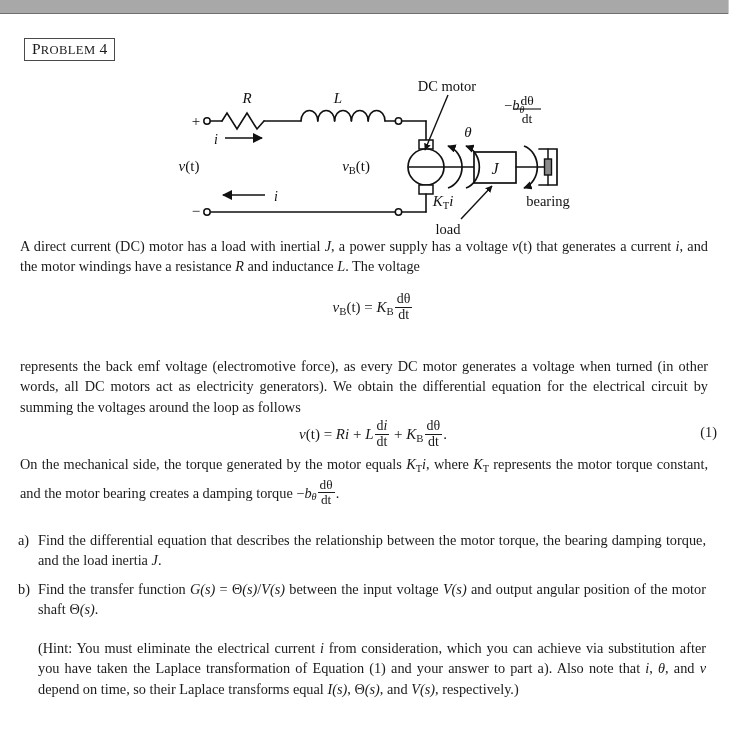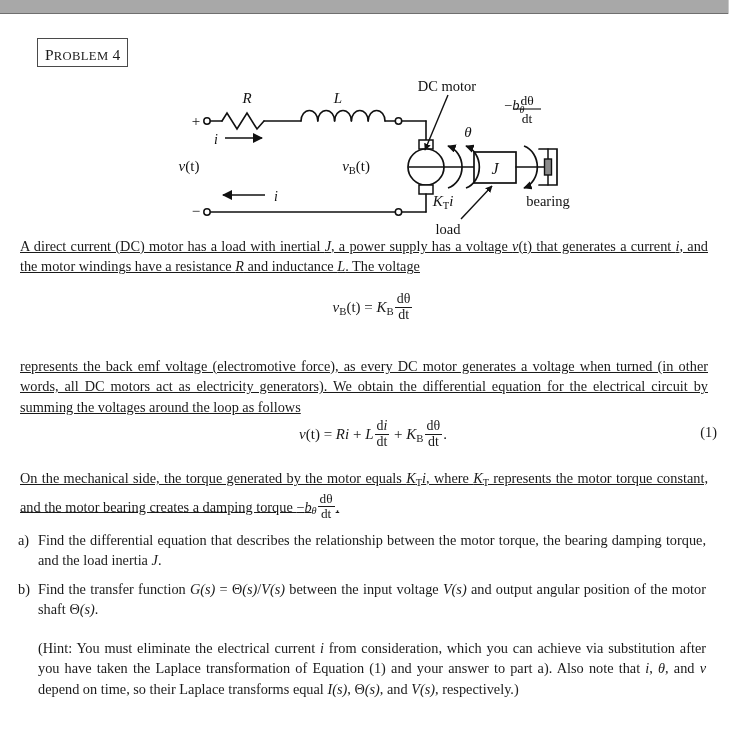--- a/index.html
+++ b/index.html
@@ -42,26 +42,25 @@
     height: 724px;
     background: #ffffff;
   }
 
   
   #problem-badge {
     position: absolute;
     left: 24px;
     top: 24px;
     border: 1px solid #4a4a4a;
-    padding: 8px 7px 3px 7px;
+    padding: 2px 7px 3px 7px;
     font-size: 15.5px;
     line-height: 1.05;
     white-space: nowrap;
     background: #fff;
-    margin-left: 13px;
   }
   #problem-badge .smallcap-first { font-size: 15.5px; }
   #problem-badge .smallcaps {
     font-size: 12.6px;
     letter-spacing: 0.4px;
   }
 
   
   #figure {
     position: absolute;
@@ -74,21 +73,20 @@
 
   
   .col {
     position: absolute;
     left: 20px;
     width: 688px;
     font-size: 14.3px;
     line-height: 1.42;
     text-align: justify;
     text-justify: inter-word;
-    text-decoration: underline;
   }
   .para { text-align: justify; }
 
   
   .mi {
     font-family: "Liberation Serif", "DejaVu Serif", serif;
     font-style: italic;
   }
   .sub {
     font-size: 0.72em;
@@ -312,21 +310,21 @@
     <span class="mi">v</span><span>(t)</span>
     <span>=</span>
     <span class="mi">R</span><span class="mi">i</span>
     <span>+</span>
     <span class="mi">L</span><span class="frac"><span class="num">d<span class="mi">i</span></span><span class="den">dt</span></span>
     <span>+</span>
     <span class="mi">K</span><span class="sub">B</span><span class="frac"><span class="num">dθ</span><span class="den">dt</span></span><span>.</span>
     <span class="eqnum">(1)</span>
   </div>
 
-  <div class="col para" style="top:452px; line-height:1.75;">
+  <div class="col para" style="top:438px; line-height:1.75;">
     <span>On the mechanical side, the torque generated by the motor equals </span><span class="mi">K</span><span class="sub">T</span><span class="mi">i</span><span>, where </span><span class="mi">K</span><span class="sub">T</span><span> represents the motor torque constant, and the motor bearing creates a damping torque </span><span>−</span><span class="mi">b</span><span class="sub-it">θ</span><span class="frac"><span class="num">dθ</span><span class="den">dt</span></span><span>.</span>
   </div>
 
   <div class="listitem" style="top:516px;">
     <span class="marker">a)</span>
     <span class="body"><span>Find the differential equation that describes the relationship between the motor torque, the bearing damping torque, and the load inertia </span><span class="mi">J</span><span>.</span></span>
   </div>
 
   <div class="listitem" style="top:565px;">
     <span class="marker">b)</span>

